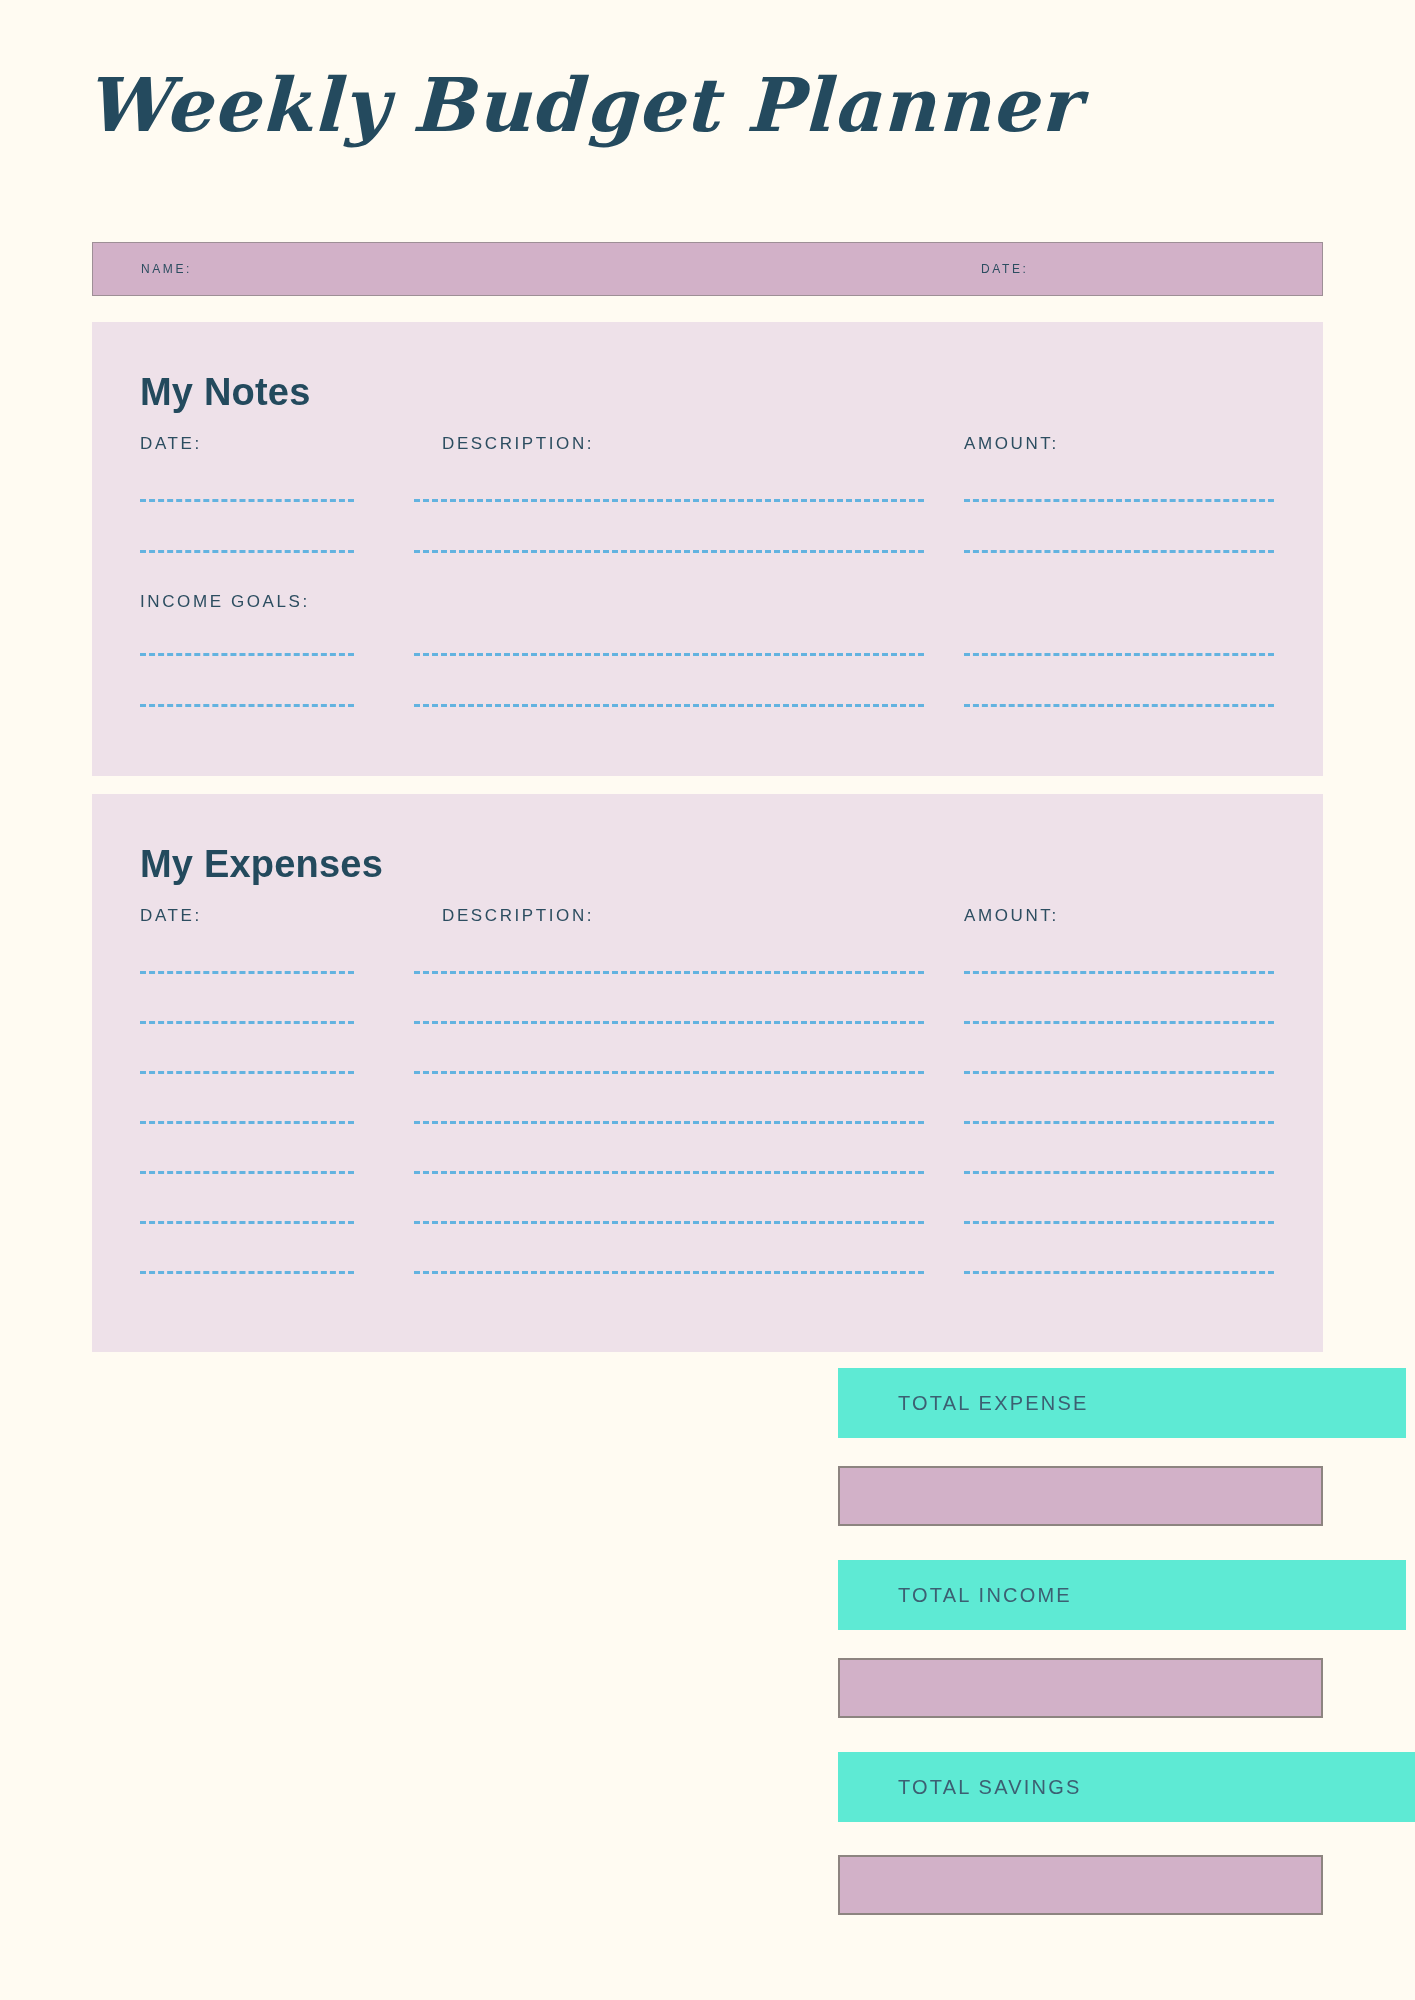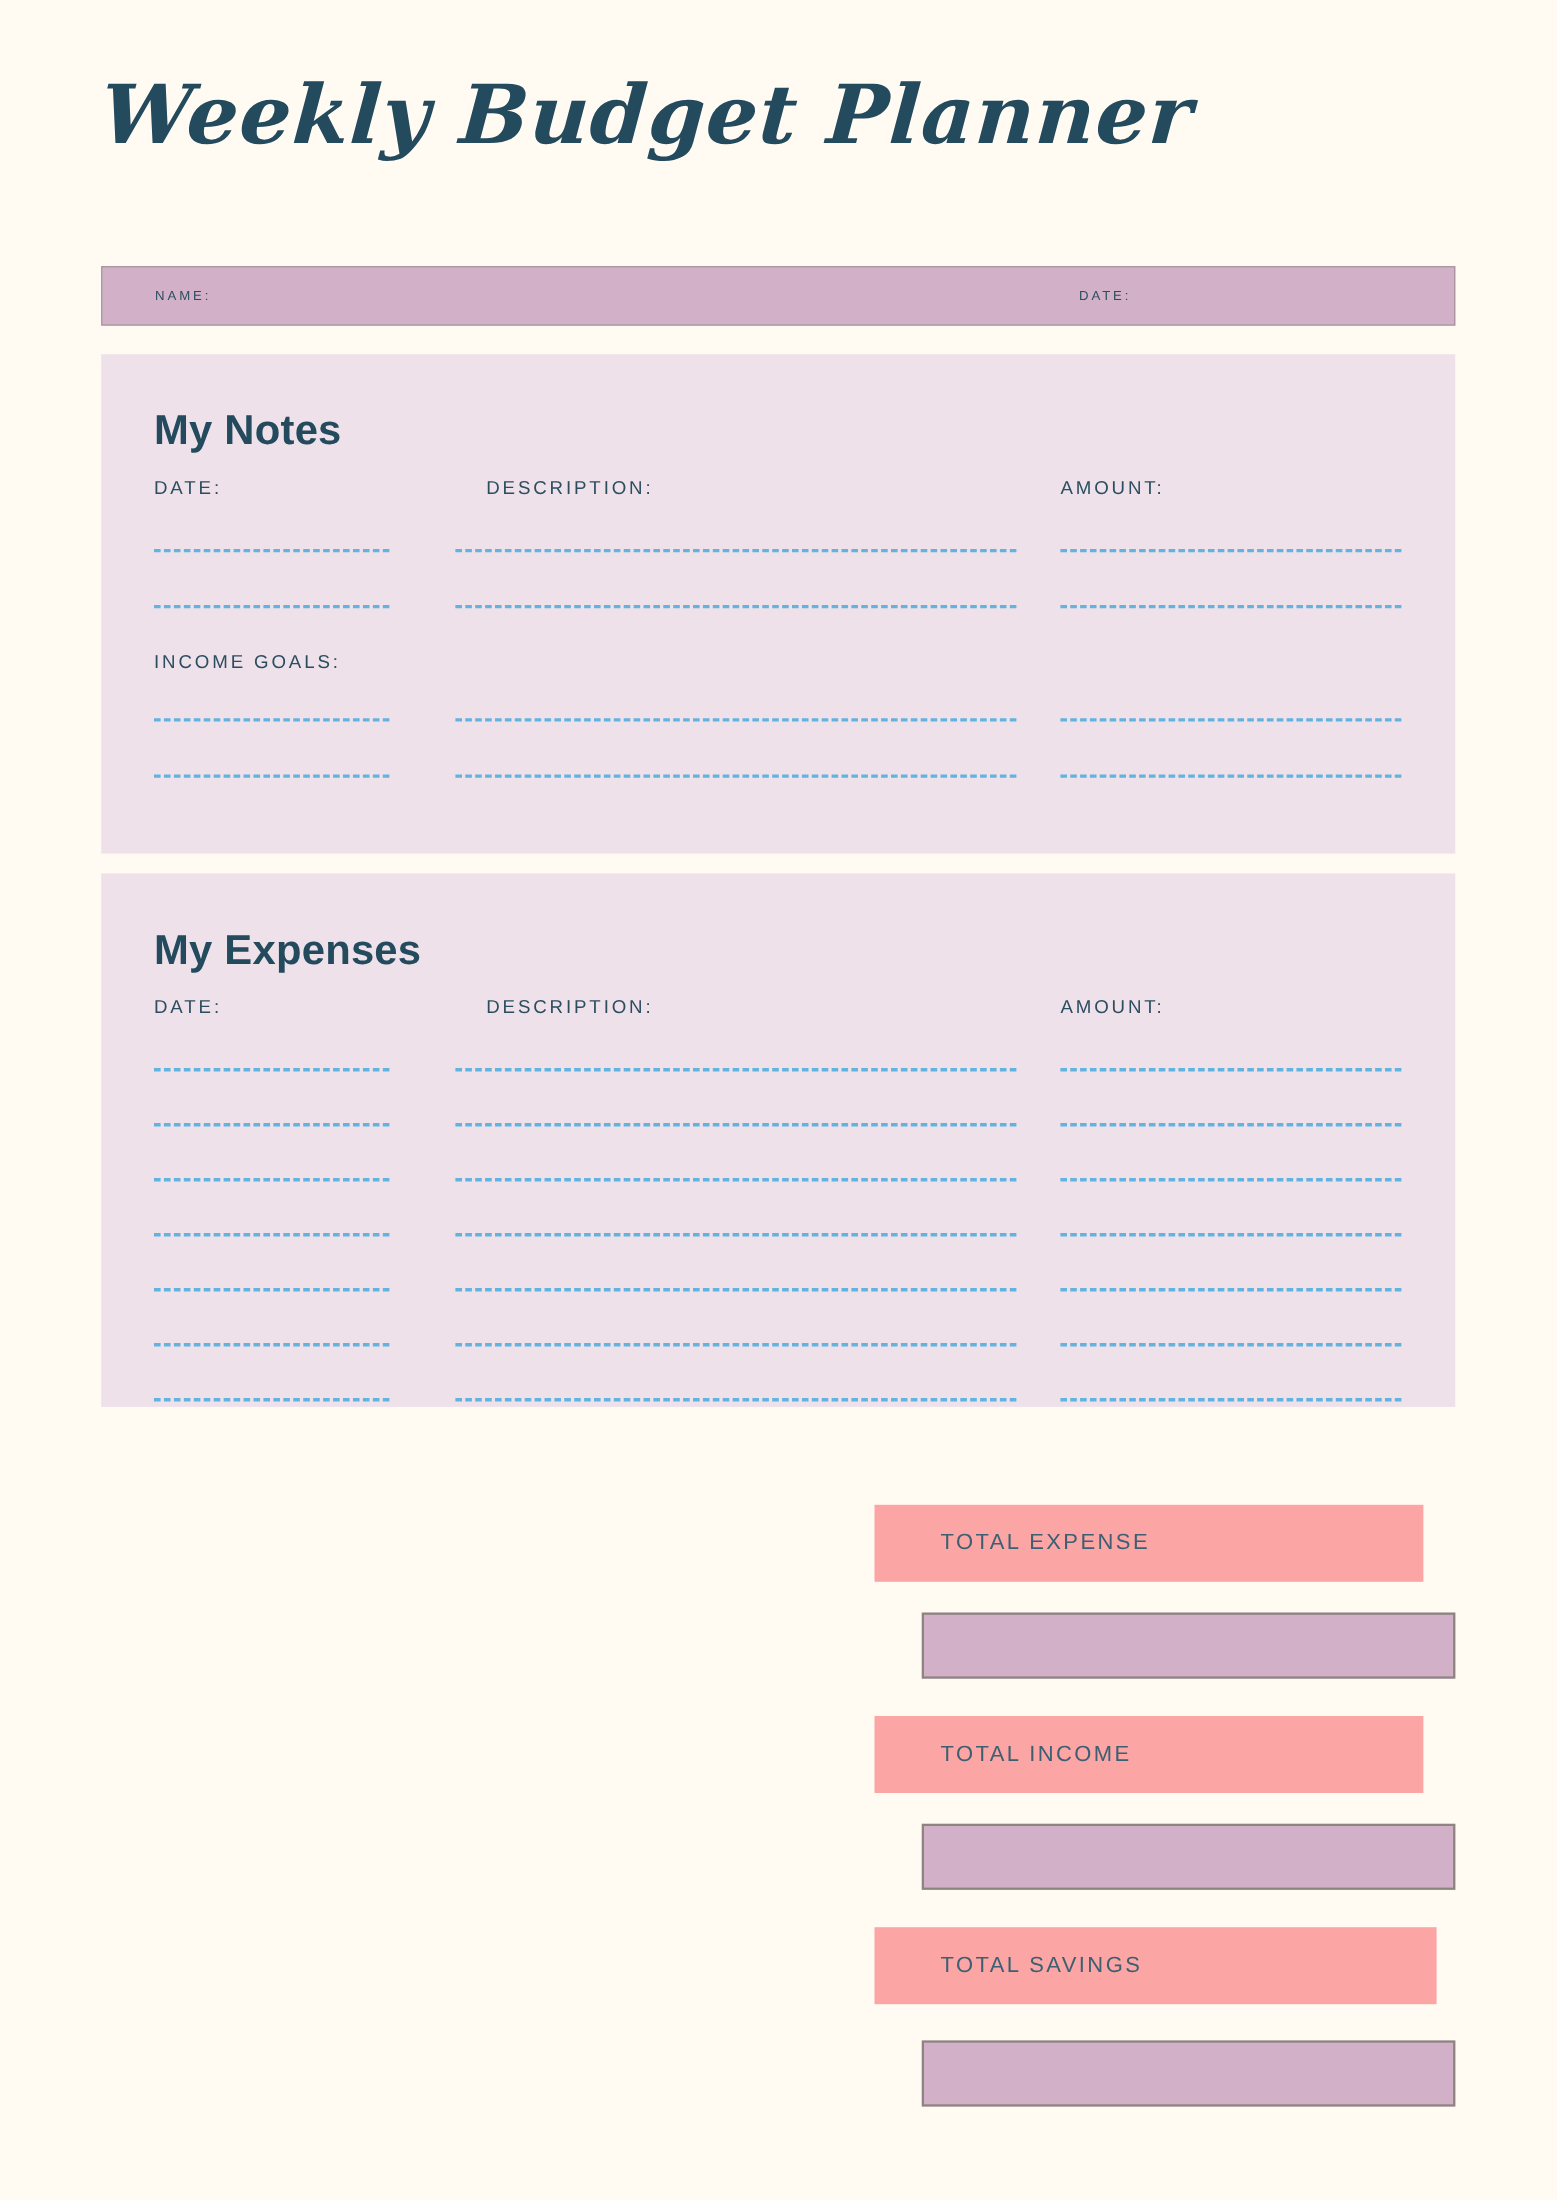--- a/index.html
+++ b/index.html
@@ -62,21 +62,21 @@
   }
   .namebar .lbl-name { left: 48px; }
   .namebar .lbl-date { left: 888px; }
 
   
   .panel {
     position: absolute;
     background: #eee1e9;
   }
   #income-panel { left: 92px; top: 322px; width: 1231px; height: 454px; }
-  #expenses-panel { left: 92px; top: 794px; width: 1231px; height: 485px; }
+  #expenses-panel { left: 92px; top: 794px; width: 1231px; height: 558px; }
   #notes-panel { left: 92px; top: 1368px; width: 723px; height: 547px; }
 
   .panel-heading {
     position: absolute;
     left: 48px;
     font-weight: 700;
     font-size: 38px;
     line-height: 44px;
     color: #234a5d;
     letter-spacing: 0.2px;
@@ -105,24 +105,24 @@
     height: 0;
     border-top: 3px dashed #63b3e0;
   }
   .rule-date { left: 48px;  width: 214px; }
   .rule-desc { left: 322px; width: 510px; }
   .rule-amt  { left: 872px; width: 310px; }
 
   
   .total-label-box {
     position: absolute;
-    left: 795px;
-    width: 499px;
+    left: 838px;
+    width: 568px;
     height: 70px;
-    background: #fca5a5;
+    background: #5eead4;
   }
   .total-label-box span {
     position: absolute;
     left: 60px;
     top: 50%;
     transform: translateY(-50%);
     font-size: 20px;
     letter-spacing: 2.2px;
     color: #3c5f72;
     white-space: nowrap;

